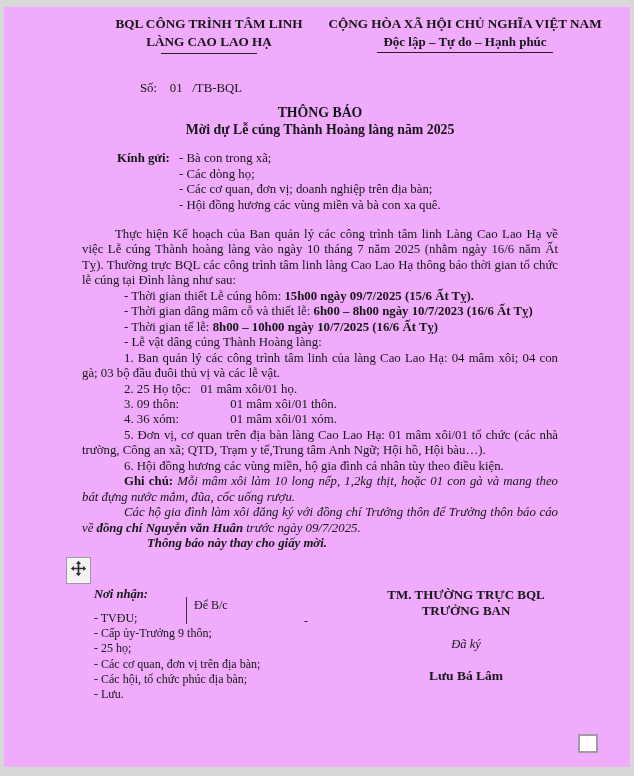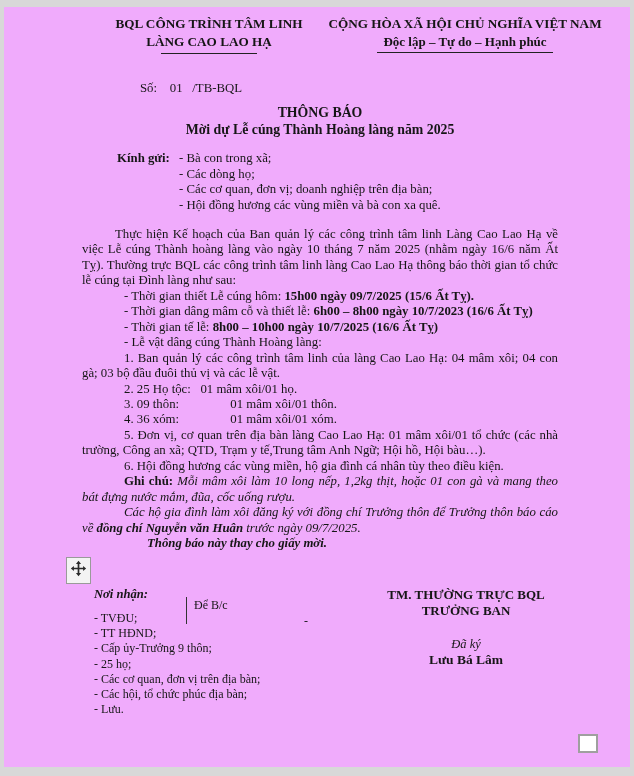--- a/index.html
+++ b/index.html
@@ -44,21 +44,21 @@
   
   .noi-nhan{position:absolute;left:90px;top:580px;font-weight:bold;font-style:italic;font-size:12.6px;}
   .recipients{position:absolute;left:90px;top:596px;font-size:12px;line-height:15.2px;margin-top:8px;}
   .vbar{position:absolute;left:182px;top:590px;width:1.4px;height:27px;background:#333;}
   .de-bc{position:absolute;left:190px;top:591px;font-size:12px;}
   .mid-dash{position:absolute;left:300px;top:607px;font-size:12px;}
   .sig{position:absolute;left:352px;top:580px;width:220px;text-align:center;}
   .sig .tm{font-weight:bold;font-size:13px;line-height:16px;}
   .sig .role{font-weight:bold;font-size:13px;line-height:16px;}
   .sig .signed{font-style:italic;font-size:12.5px;margin-top:18px;}
-  .sig .name{font-weight:bold;font-size:13.5px;}
+  .sig .name{font-weight:bold;font-size:13.5px;margin-top:16px;}
   
   .move-handle{position:absolute;left:62px;top:550px;width:25px;height:27px;
     background:#f3f3f3;border:1px solid #9a9a9a;box-sizing:border-box;
     display:flex;align-items:center;justify-content:center;cursor:move;}
   .checkbox{position:absolute;left:574px;top:727px;width:20px;height:19px;
     background:#fff;border:2px solid #9f9f9f;box-sizing:border-box;}
 </style>
 </head>
 <body>
 
@@ -117,21 +117,20 @@
     <span>
       <svg width="17" height="17" viewBox="0 0 20 20">
         <path d="M10 1 L13 4.6 H11 V9 H15.4 V7 L19 10 L15.4 13 V11 H11 V15.4 H13 L10 19 L7 15.4 H9 V11 H4.6 V13 L1 10 L4.6 7 V9 H9 V4.6 H7 Z" fill="#2a2a2a"></path>
       </svg>
     </span>
   </div>
 
   <div class="noi-nhan">Nơi nhận:</div>
   <div class="recipients">
     <div>- TVĐU;</div>
-    <div>- TT HĐND;</div>
     <div>- Cấp ủy-Trưởng 9 thôn;</div>
     <div>- 25 họ;</div>
     <div>- Các cơ quan, đơn vị trên địa bàn;</div>
     <div>- Các hội, tổ chức phúc địa bàn;</div>
     <div>- Lưu.</div>
   </div>
   <div class="vbar"></div>
   <div class="de-bc">Để B/c</div>
   <div class="mid-dash">-</div>
 

